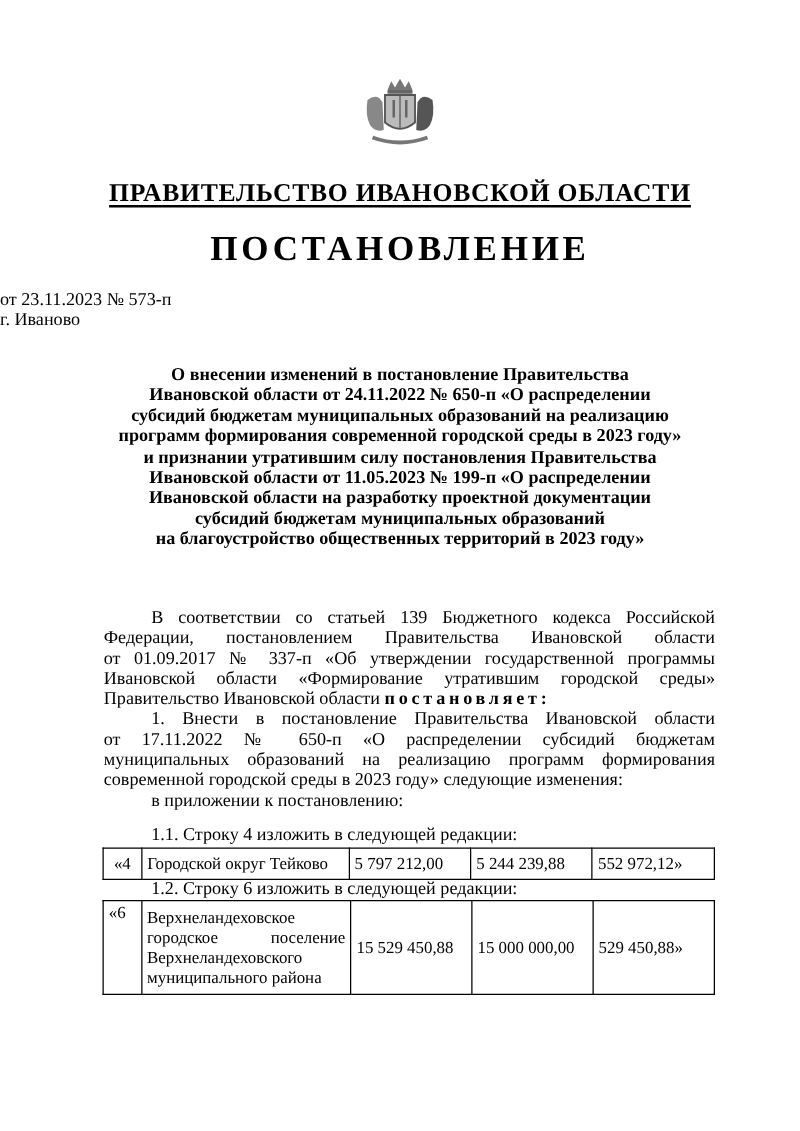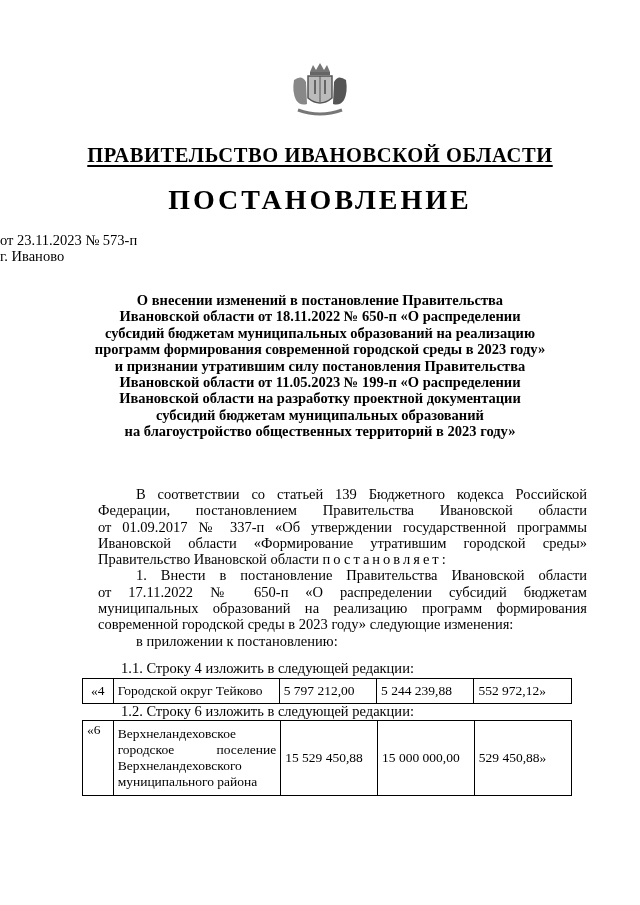--- a/index.html
+++ b/index.html
@@ -3,24 +3,24 @@
 <meta charset="utf-8">
 <style>
   html, body { margin:0; padding:0; background:#ffffff; }
   body { width:640px; height:905px; position:relative; overflow:hidden; font-family:"Liberation Serif", serif; color:#000; }
   .emblem { position:absolute; left:288px; top:60px; width:64px; height:62px; }
   .org { position:absolute; left:0; width:640px; top:144px; text-align:center; font-weight:bold; font-size:20.5px; letter-spacing:0.6px; }
   .org span { text-decoration:underline; text-decoration-thickness:2px; text-underline-offset:3px; }
   .doctype { position:absolute; left:0; width:640px; top:184px; text-align:center; font-weight:bold; font-size:28px; letter-spacing:3px; }
   .meta { position:absolute; left:0; width:640px; top:232px; text-align:left; font-size:14.5px; line-height:16px; }
   .title { position:absolute; left:80px; width:480px; top:292px; text-align:center; font-weight:bold; font-size:14.5px; line-height:16.4px; }
-  .body { position:absolute; left:98px; width:489px; top:486px; font-size:14.5px; line-height:16.3px; }
+  .body { position:absolute; left:83px; width:489px; top:486px; font-size:14.5px; line-height:16.3px; }
   .p { text-align:justify; text-align-last:justify; }
   .ind { text-indent:38px; }
-  .sp { letter-spacing:3px; font-weight:normal;margin-top:44px; }
+  .sp { letter-spacing:3px; font-weight:bold;margin-top:44px; }
   table { border-collapse:collapse; width:490px; position:absolute; left:82px; font-size:13.5px; }
   td { border:1px solid #000; padding:1px 4px; vertical-align:middle; }
   .t1 { top:678px; }
   .t1 td { height:22px; }
   .t2 { top:720px; }
   .t2 td { height:72px; }
   .c0 { width:22px; text-align:center; }
   .c1 { width:160px; text-align:left; }
   .c1 .j { text-align:justify; text-align-last:justify; }
   .num { width:90px; text-align:left; }
@@ -46,21 +46,21 @@
 <div class="org"><span>ПРАВИТЕЛЬСТВО ИВАНОВСКОЙ ОБЛАСТИ</span></div>
 <div class="doctype">ПОСТАНОВЛЕНИЕ</div>
 
 <div class="meta">
   <div>от 23.11.2023 № 573-п</div>
   <div>г. Иваново</div>
 </div>
 
 <div class="title">
   <div>О внесении изменений в постановление Правительства</div>
-  <div>Ивановской области от 18.11.2022 № 650-п «О распределении</div>
+  <div>Ивановской области от 24.11.2022 № 650-п «О распределении</div>
   <div>субсидий бюджетам муниципальных образований на реализацию</div>
   <div>программ формирования современной городской среды в 2023 году»</div>
   <div>и признании утратившим силу постановления Правительства</div>
   <div>Ивановской области от 11.05.2023 № 199-п «О распределении</div>
   <div>Ивановской области на разработку проектной документации</div>
   <div>субсидий бюджетам муниципальных образований</div>
   <div>на благоустройство общественных территорий в 2023 году»</div>
 </div>
 
 <div class="body">

